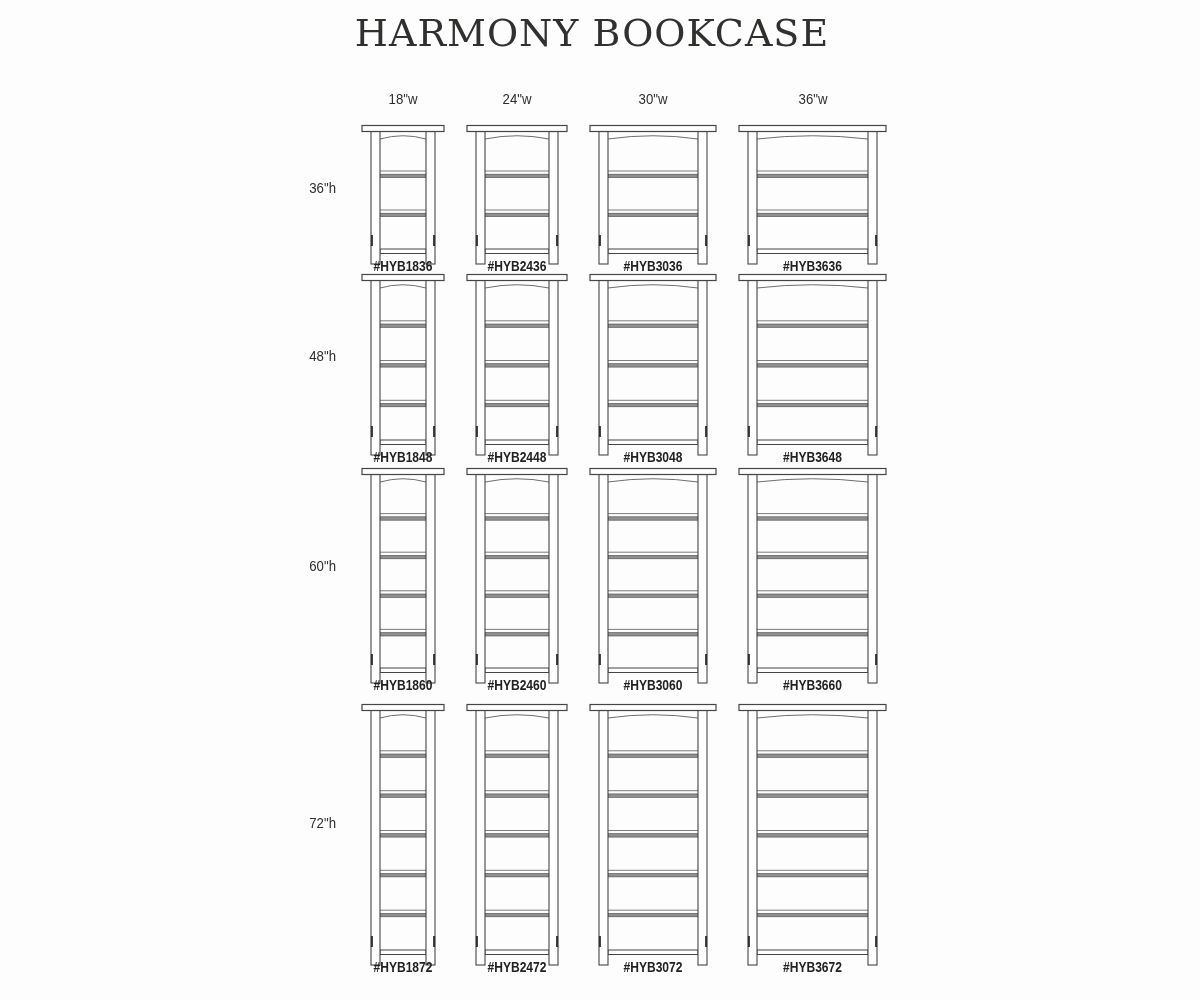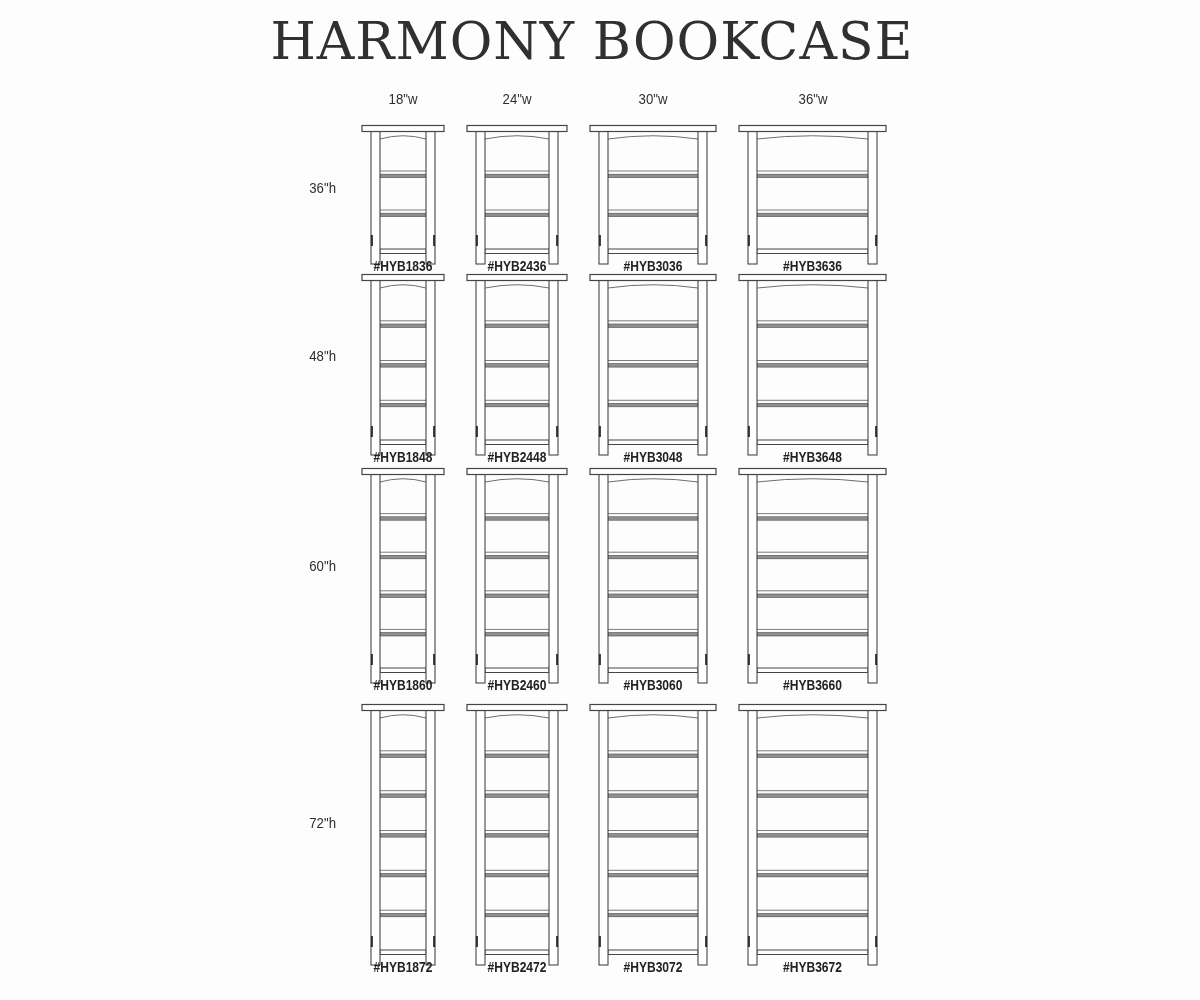--- a/index.html
+++ b/index.html
@@ -8,21 +8,21 @@
     width:1200px;height:1000px;
     background:#fdfdfd;
     overflow:hidden;
     font-family:"Liberation Sans",sans-serif;
   }
   .title{
     position:absolute;
     top:11px;left:0;width:1184px;
     text-align:center;
     font-family:"DejaVu Serif","Liberation Serif",serif;
-    font-size:52px;
+    font-size:38px;
     font-weight:400;
     letter-spacing:1px;
     color:#30302f;
   }
   .col-header{
     position:absolute;
     width:100px;
     text-align:center;
     font-size:15px;
     color:#2e2e2e;

